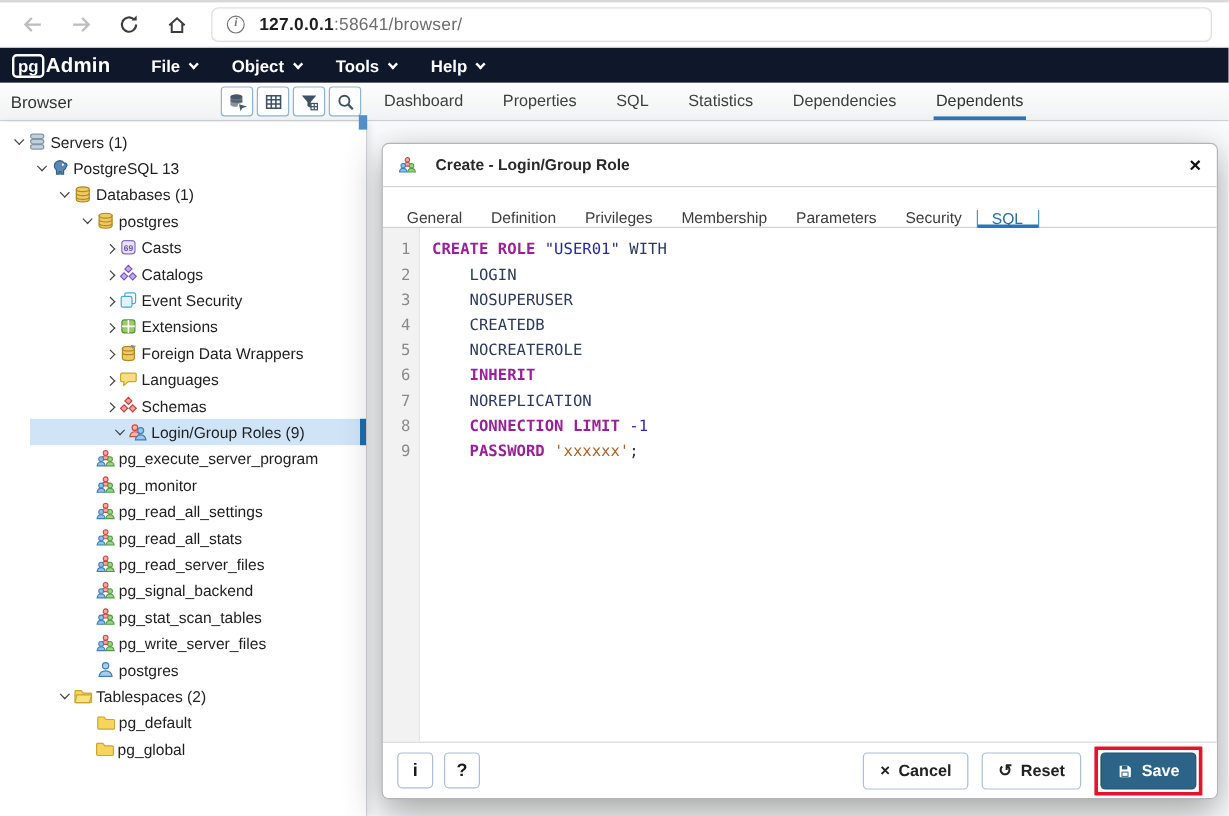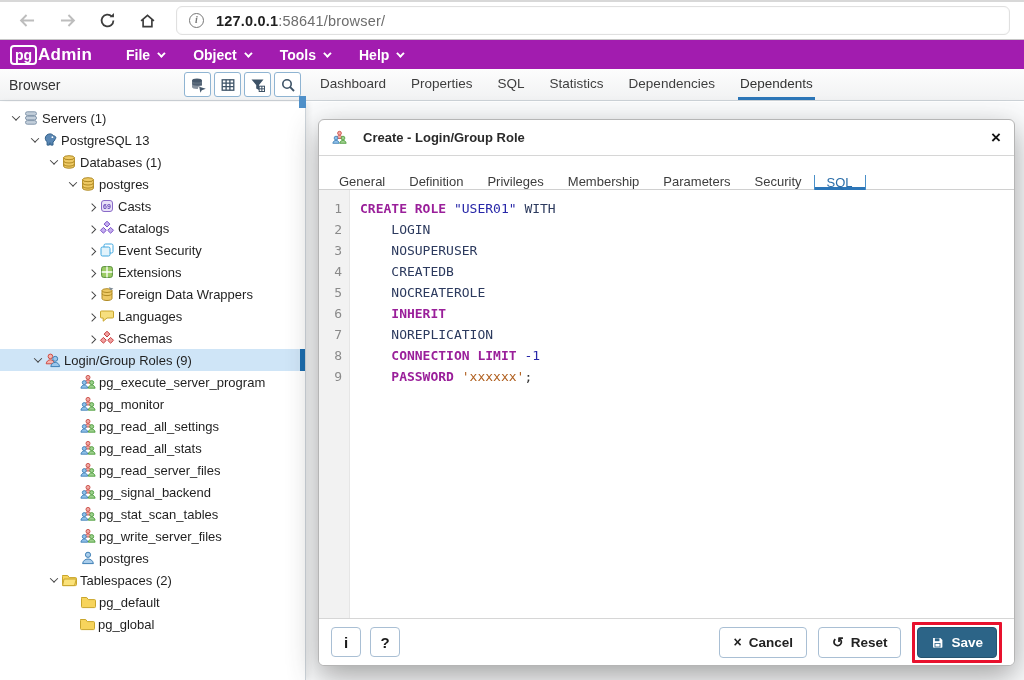--- a/index.html
+++ b/index.html
@@ -14,40 +14,40 @@
   .nav-btn { width:26px; height:26px; display:flex; align-items:center; justify-content:center; margin-left:14px; }
   .nav-btn svg { width:19px; height:19px; }
   .url-bar { flex:1; height:29px; margin:0 14px 0 16px; border:1px solid #e0e0e0; border-radius:6px;
     background:#fff; display:flex; align-items:center; padding:0 12px; gap:12px; box-shadow:0 0 2px rgba(0,0,0,.05) inset; }
   .info-badge { width:15px; height:15px; border:1.4px solid #777; border-radius:50%;
     color:#777; font-size:10px; line-height:12px; text-align:center; font-family:"Liberation Serif",serif; font-style:italic; font-weight:bold; }
   .url-text { font-size:14.5px; color:#6d6d6d; letter-spacing:.2px; }
   .url-text b { color:#1f1f1f; font-weight:bold; }
 
   
-  .app-header { position:absolute; top:40px; left:0; width:1024px; height:29px; background:#a21caf;
+  .app-header { position:absolute; top:40px; left:0; width:1024px; height:29px; background:#0f172a;
     display:flex; align-items:center; padding:0 10px; }
   .logo { display:flex; align-items:center; gap:1px; color:#fff; }
   .logo .pgbox { border:2px solid #fff; border-radius:4px; padding:0 3px; font-weight:bold; font-size:14px; line-height:16px; }
   .logo .admin { font-weight:bold; font-size:17px; letter-spacing:.2px; }
   .menus { display:flex; gap:30px; margin-left:34px; }
   .menu-item { color:#fff; font-size:14px; font-weight:bold; display:flex; align-items:center; gap:7px; cursor:default; }
   .caret-down { width:6px; height:6px; border-right:2px solid #fff; border-bottom:2px solid #fff;
     transform:rotate(45deg) translateY(-2px); }
 
   
   .panel-bar { position:absolute; top:69px; left:0; width:1024px; height:32px;
     background:linear-gradient(#fdfdfd,#f1f2f3); border-bottom:1px solid #ccd2d7; display:flex; }
   .panel-left { width:306px; display:flex; align-items:center; padding:0 5px 0 9px; }
   .panel-title { font-size:14px; color:#333; }
   .tool-btns { margin-left:auto; display:flex; gap:3px; }
   .tool-btn { width:27px; height:25px; background:#fff; border:1px solid #8fb4d2; border-radius:3px;
     display:flex; align-items:center; justify-content:center; }
   .tool-btn svg { width:16px; height:16px; }
-  .main-tabs { display:flex; align-items:stretch; padding-left:12px; gap:21px; }
+  .main-tabs { display:flex; align-items:stretch; padding-left:12px; gap:29px; }
   .main-tab { display:flex; align-items:center; font-size:13.5px; color:#3e3e3e; border-bottom:3px solid transparent; padding:0 2px; cursor:default; }
   .main-tab.active { border-bottom-color:#2c76b8; color:#333; }
 
   
   .content { position:absolute; top:102px; left:0; width:1024px; bottom:0; display:flex; }
   .sidebar { width:306px; background:#fff; border-right:1px solid #cdd4da; box-shadow:3px 0 5px rgba(0,0,0,.07);
     padding-top:5px; position:relative; }
   .splitter-grip { position:absolute; right:-1px; top:-6px; width:7px; height:12px; background:#4f90c9; }
   .main-panel { flex:1; background:#fbfcfd; }
 
@@ -437,21 +437,21 @@
           <span class="chev">
             <span class="c-right"></span>
           </span>
           <span class="ticon">
             <svg>
               <use href="#sym-schema"></use>
             </svg>
           </span>
           <span class="tlabel">Schemas</span>
         </div>
-        <div class="trow selected" style="padding-left: 30px;">
+        <div class="trow selected" style="padding-left: 67px; margin-left: 25px;">
           <span class="chev">
             <span class="c-down"></span>
           </span>
           <span class="ticon">
             <svg>
               <use href="#sym-roles2"></use>
             </svg>
           </span>
           <span class="tlabel">Login/Group Roles (9)</span>
         </div>

